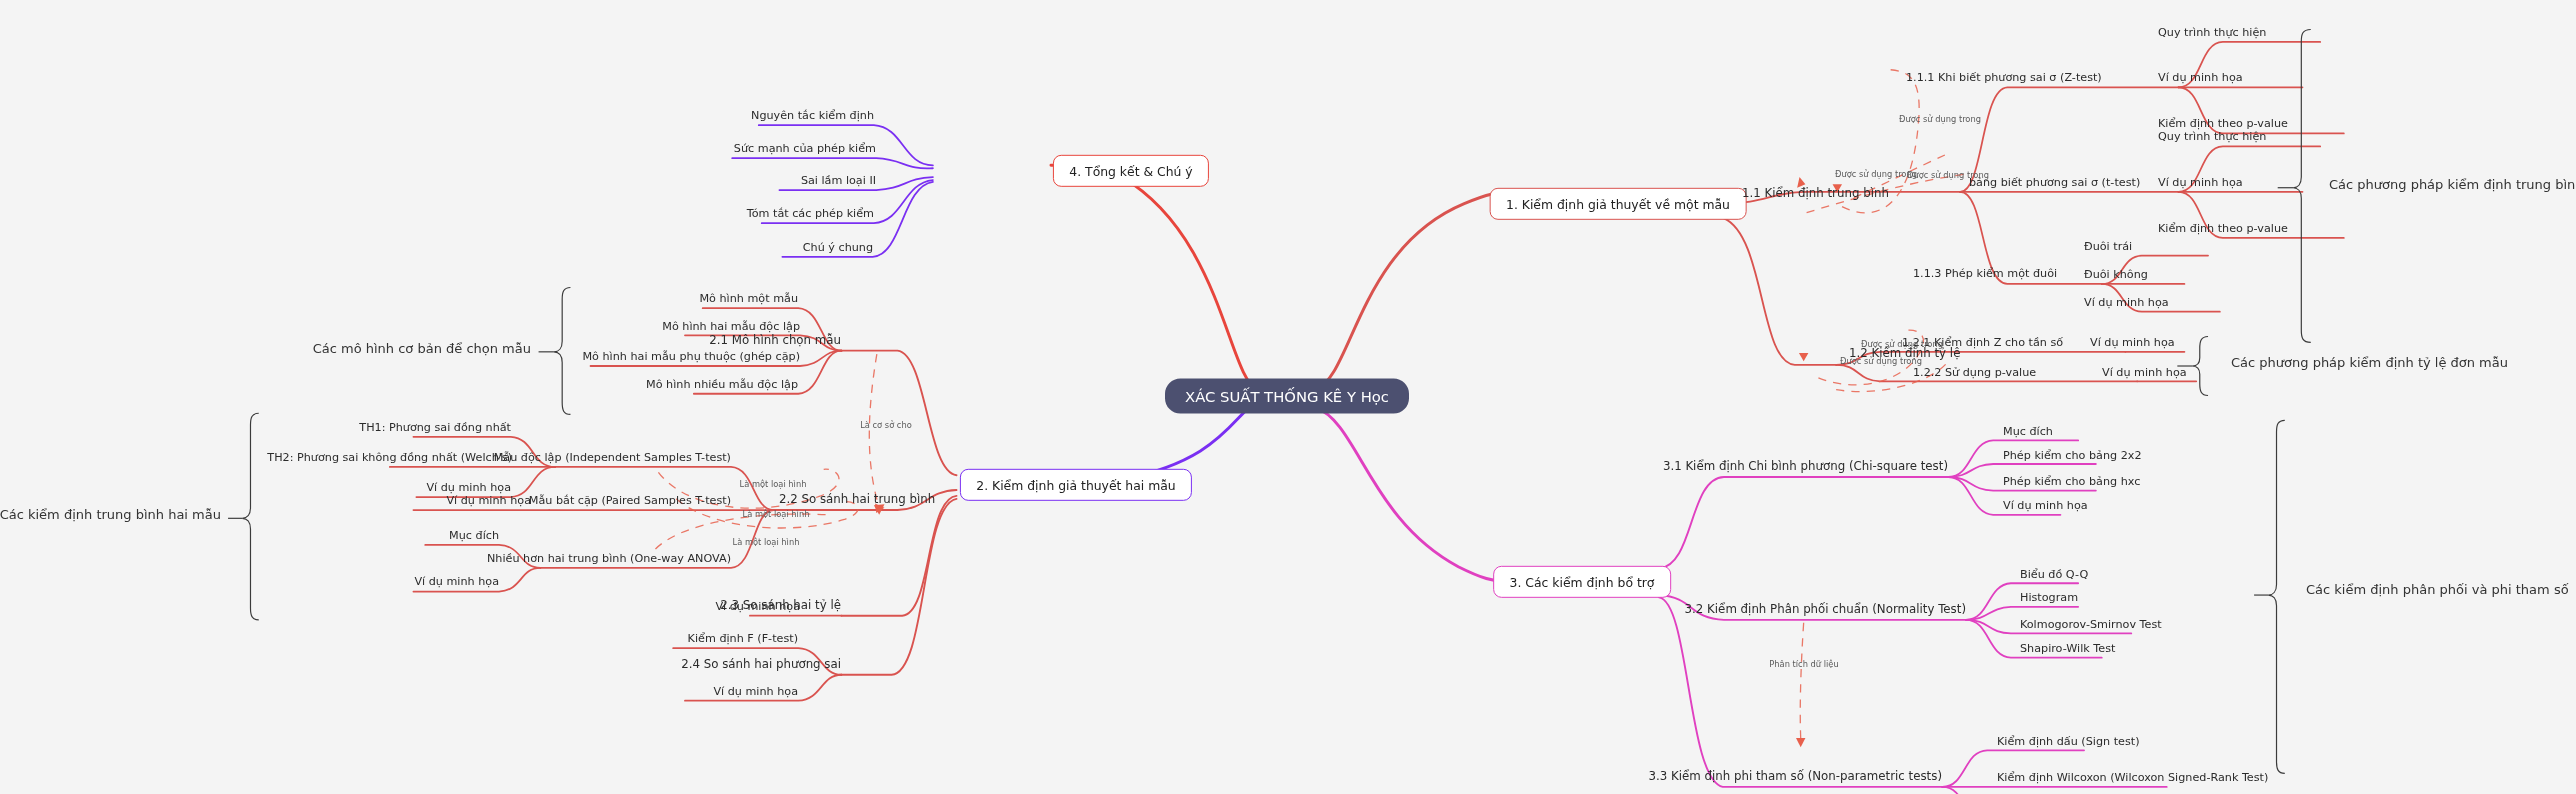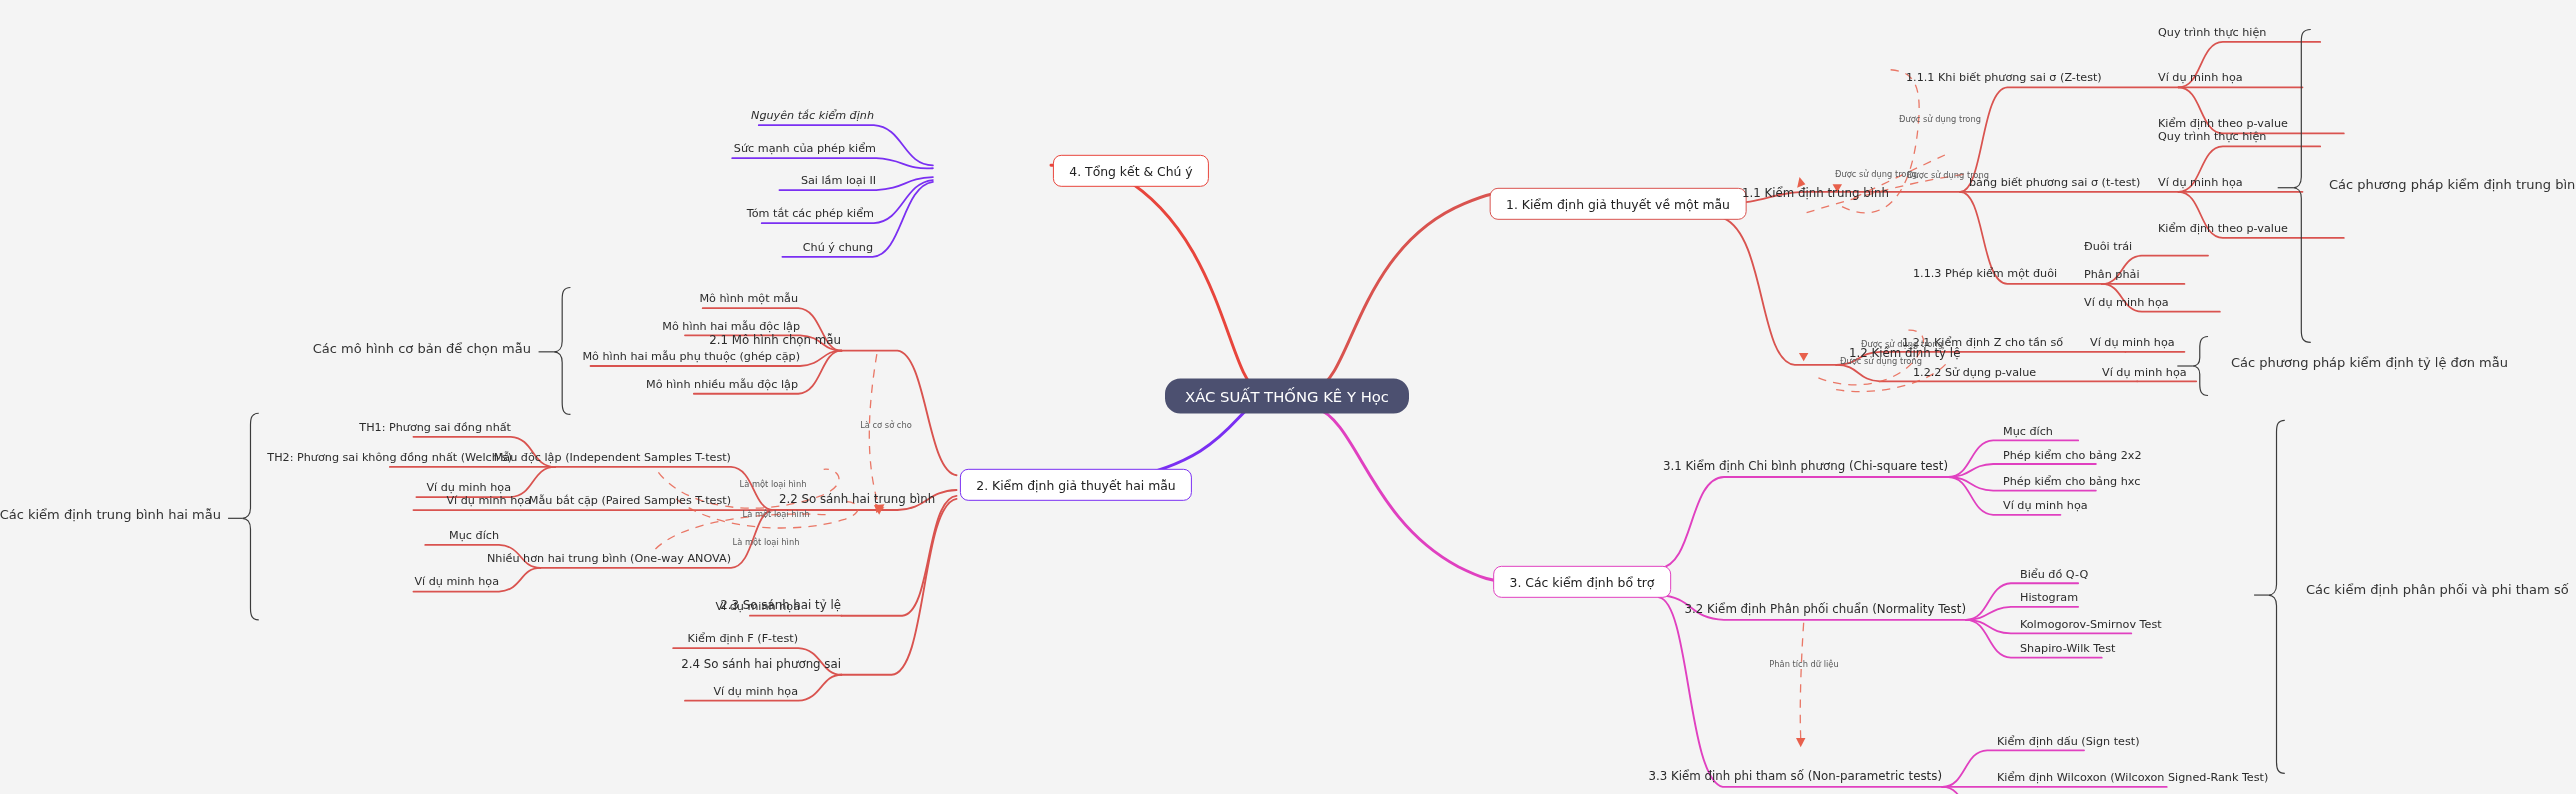--- a/index.html
+++ b/index.html
@@ -229,21 +229,21 @@
 
 <div class="lbl" style="left:2158px; top:38px;">Quy trình thực hiện</div>
 <div class="lbl" style="left:2158px; top:83px;">Ví dụ minh họa</div>
 <div class="lbl" style="left:2158px; top:129px;">Kiểm định theo p-value</div>
 
 <div class="lbl" style="left:2158px; top:142px;">Quy trình thực hiện</div>
 <div class="lbl" style="left:2158px; top:188px;">Ví dụ minh họa</div>
 <div class="lbl" style="left:2158px; top:234px;">Kiểm định theo p-value</div>
 
 <div class="lbl" style="left:2084px; top:252px;">Đuôi trái</div>
-<div class="lbl" style="left:2084px; top:280px;">Phân phải</div>
+<div class="lbl" style="left:2084px; top:280px;">Đuôi không</div>
 <div class="lbl" style="left:2084px; top:308px;">Ví dụ minh họa</div>
 
 <div class="lbl l3" style="left:1902px; top:348px;">1.2.1 Kiểm định Z cho tần số</div>
 <div class="lbl l3" style="left:1913px; top:378px;">1.2.2 Sử dụng p-value</div>
 <div class="lbl" style="left:2090px; top:348px;">Ví dụ minh họa</div>
 <div class="lbl" style="left:2102px; top:378px;">Ví dụ minh họa</div>
 
 <div class="lbl l2 r" style="left:841px; top:347px;">2.1 Mô hình chọn mẫu</div>
 <div class="lbl l2" style="left:779px; top:506px;">2.2 So sánh hai trung bình</div>
 <div class="lbl l2 r" style="left:841px; top:612px;">2.3 So sánh hai tỷ lệ</div>
@@ -279,21 +279,21 @@
 <div class="lbl" style="left:2003px; top:511px;">Ví dụ minh họa</div>
 
 <div class="lbl" style="left:2020px; top:580px;">Biểu đồ Q-Q</div>
 <div class="lbl" style="left:2020px; top:603px;">Histogram</div>
 <div class="lbl" style="left:2020px; top:630px;">Kolmogorov-Smirnov Test</div>
 <div class="lbl" style="left:2020px; top:654px;">Shapiro-Wilk Test</div>
 
 <div class="lbl" style="left:1997px; top:747px;">Kiểm định dấu (Sign test)</div>
 <div class="lbl" style="left:1997px; top:783px;">Kiểm định Wilcoxon (Wilcoxon Signed-Rank Test)</div>
 
-<div class="lbl r" style="left:874px; top:121px;font-style:italic;">Nguyên tắc kiểm định</div>
+<div class="lbl r" style="left:874px; top:121px;">Nguyên tắc kiểm định</div>
 <div class="lbl r" style="left:876px; top:154px;">Sức mạnh của phép kiểm</div>
 <div class="lbl r" style="left:876px; top:186px;">Sai lầm loại II</div>
 <div class="lbl r" style="left:874px; top:219px;">Tóm tắt các phép kiểm</div>
 <div class="lbl r" style="left:873px; top:253px;">Chú ý chung</div>
 
 <div class="lbl relLbl mid" style="left:1940px; top:119px;">Được sử dụng trong</div>
 <div class="lbl relLbl mid" style="left:1876px; top:174px;">Được sử dụng trong</div>
 <div class="lbl relLbl mid" style="left:1948px; top:175px;">Được sử dụng trong</div>
 <div class="lbl relLbl mid" style="left:1902px; top:344px;">Được sử dụng trong</div>
 <div class="lbl relLbl mid" style="left:1881px; top:361px;">Được sử dụng trong</div>

